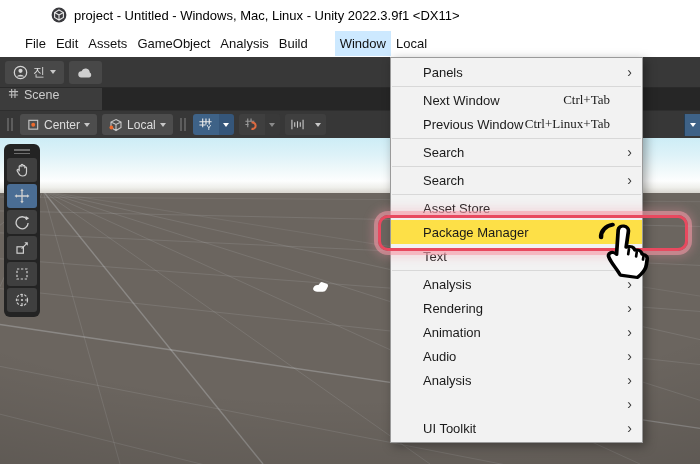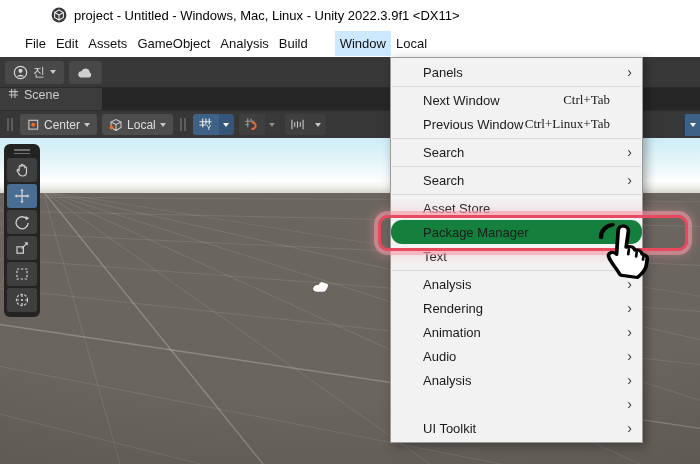--- a/index.html
+++ b/index.html
@@ -61,21 +61,21 @@
   .pal-handle i { width:16px; height:1.5px; background:#6e6e6e; }
   .pal-btn { width:30px; height:24px; margin:2px 0; background:#3f3f3f; border-radius:3px;
              display:flex; align-items:center; justify-content:center; }
   .pal-btn.selected { background:#4a6d94; }
 
   
   .wmenu { position:absolute; left:390px; top:57px; width:253px; background:#f2f2f2;
            border:1px solid #9a9a9a; box-shadow:3px 3px 10px rgba(0,0,0,0.35);
            padding:2px 0; z-index:20; font-size:13px; color:#1a1a1a; }
   .wm-item { height:24px; display:flex; align-items:center; padding:0 10px 0 32px; }
-  .wm-item.hl { background:#15803d;border-radius:11px; }
+  .wm-item.hl { background:#fde047; }
   .wm-label { white-space:nowrap; }
   .wm-spacer { flex:1; }
   .wm-shortcut { padding-right:10px; color:#1a1a1a;font-family:Liberation Serif, serif; }
   .wm-arrow { width:12px; text-align:right; color:#3a3a3a; font-size:14px; line-height:1; }
   .wm-sep { height:1px; background:#d8d8d8; margin:1.5px 1px; }
 
   
   .ring { position:absolute; left:378px; top:215px; width:310px; height:36px; border:3px solid #e8495f;
           border-radius:10px; box-shadow:0 0 0 4px rgba(246,153,168,0.55), 0 0 9px 7px rgba(246,153,168,0.25);
           z-index:30; pointer-events:none; }

